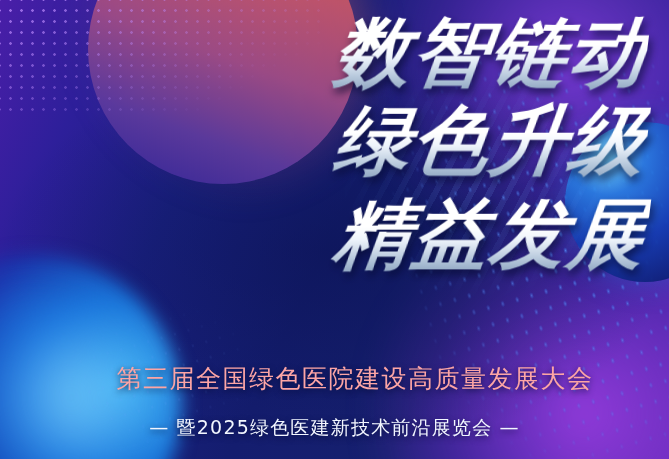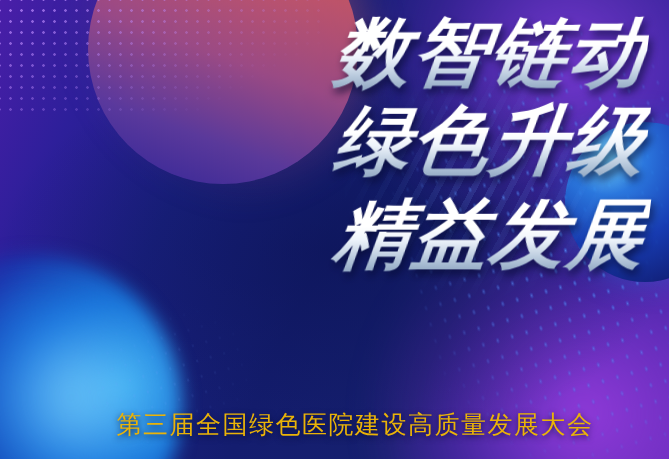--- a/index.html
+++ b/index.html
@@ -246,21 +246,21 @@
     bottom: 18px;
     z-index: 7;
     text-align: center;
     pointer-events: none;
   }
   .subtitle-main {
     font-family: "DejaVu Sans", "Liberation Sans", sans-serif;
     font-size: 25px;
     font-weight: 400;
     letter-spacing: 1.5px;
-    color: #eab308;
+    color: #fca5a5;
     text-shadow: 0 2px 6px rgba(4,10,50,0.80);
     white-space: nowrap;
     padding-left: 41px;
   }
   .subtitle-sub {
     margin-top: 20px;
     font-family: "DejaVu Sans", "Liberation Sans", sans-serif;
     font-size: 19px;
     font-weight: 400;
     letter-spacing: 1.2px;
@@ -295,15 +295,16 @@
   <div class="dots-topleft layer"></div>
 
   <div class="headline">
     <span class="headline-line l1">数智链动</span>
     <span class="headline-line l2">绿色升级</span>
     <span class="headline-line l3">精益发展</span>
   </div>
 
   <div class="subtitles">
     <div class="subtitle-main">第三届全国绿色医院建设高质量发展大会</div>
+    <div class="subtitle-sub">— 暨2025绿色医建新技术前沿展览会 —</div>
   </div>
 
 </div>
 
 </body></html>

